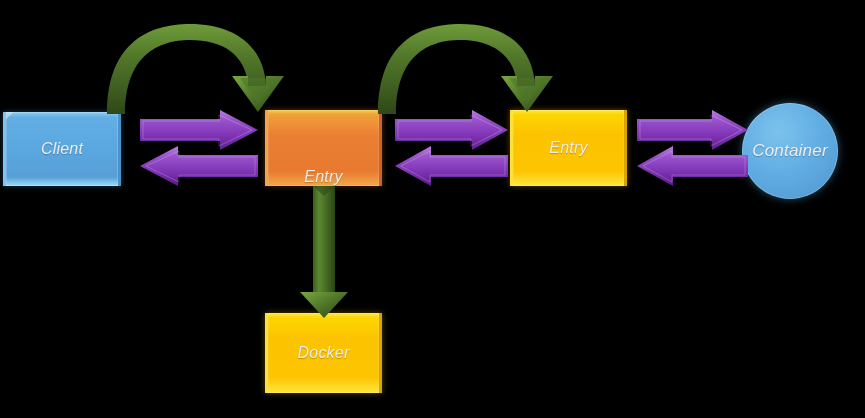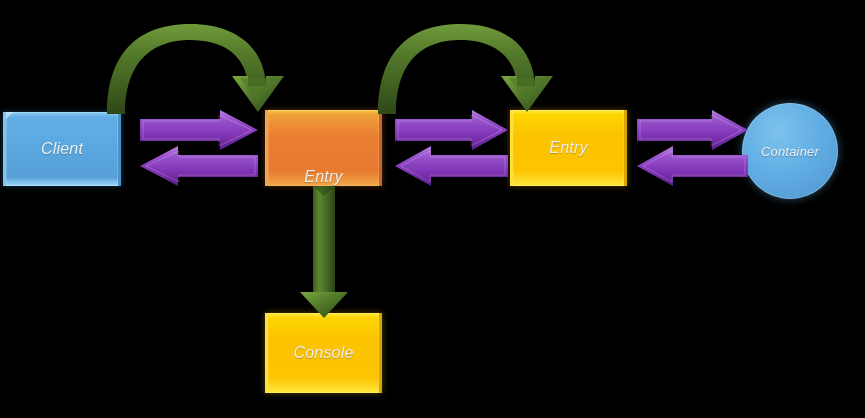--- a/index.html
+++ b/index.html
@@ -104,21 +104,21 @@
     left: 742px;
     top: 103px;
     width: 96px;
     height: 96px;
     border-radius: 50%;
     background: radial-gradient(circle at 38% 30%, #7cc2ec 0%, #62aee4 45%, #559ed5 80%, #8fd4f7 100%);
     box-shadow: inset 0 0 0 1px rgba(255,255,255,0.22),
                 0 0 8px rgba(98,174,228,0.45);
     font-size: 13px;
   }
-  .circle-container .label { font-size: 13px; }
+  .circle-container .label { font-size: 17px; }
 
   svg.overlay {
     position: absolute;
     left: 0;
     top: 0;
     width: 865px;
     height: 418px;
     pointer-events: none;
     z-index: 2;
   }
@@ -198,21 +198,21 @@
 
   <div class="node box-entry">
     <span class="label">Entry</span>
   </div>
 
   <div class="node box-docker">
     <span class="label">Entry</span>
   </div>
 
   <div class="node box-console">
-    <span class="label">Console</span>
+    <span class="label">Docker</span>
   </div>
 
   <div class="node circle-container">
     <span class="label">Container</span>
   </div>
 
   <svg class="overlay" viewBox="0 0 865 418">
     <defs>
       <linearGradient id="purpTop" x1="0" y1="0" x2="0" y2="1">
         <stop offset="0%" stop-color="#b97fe0"></stop>

